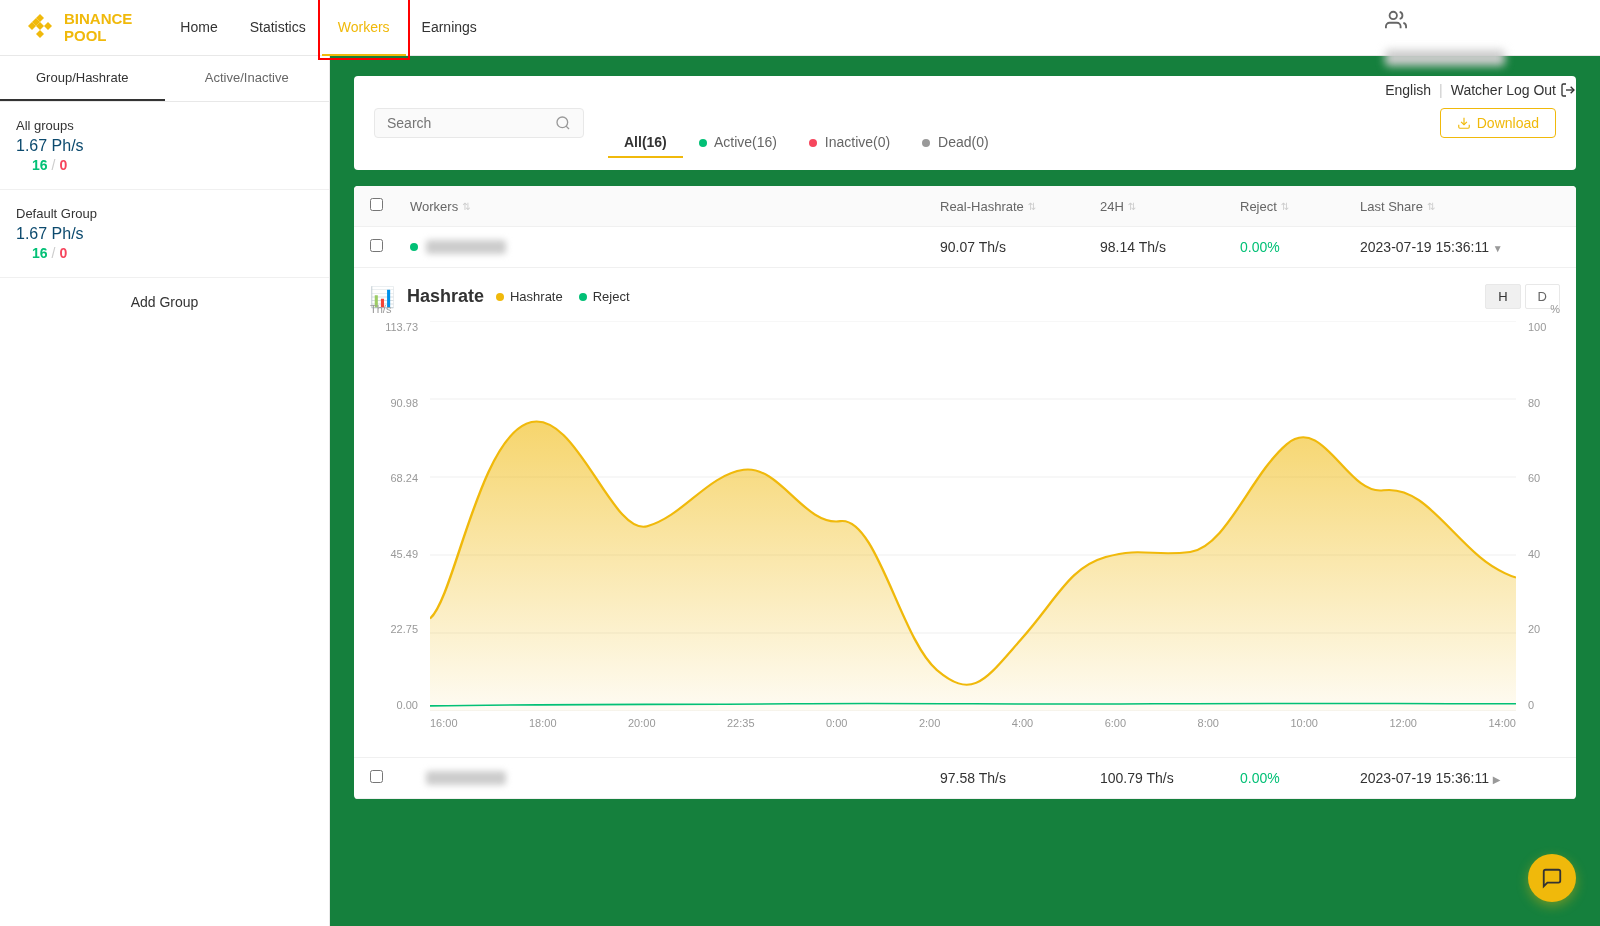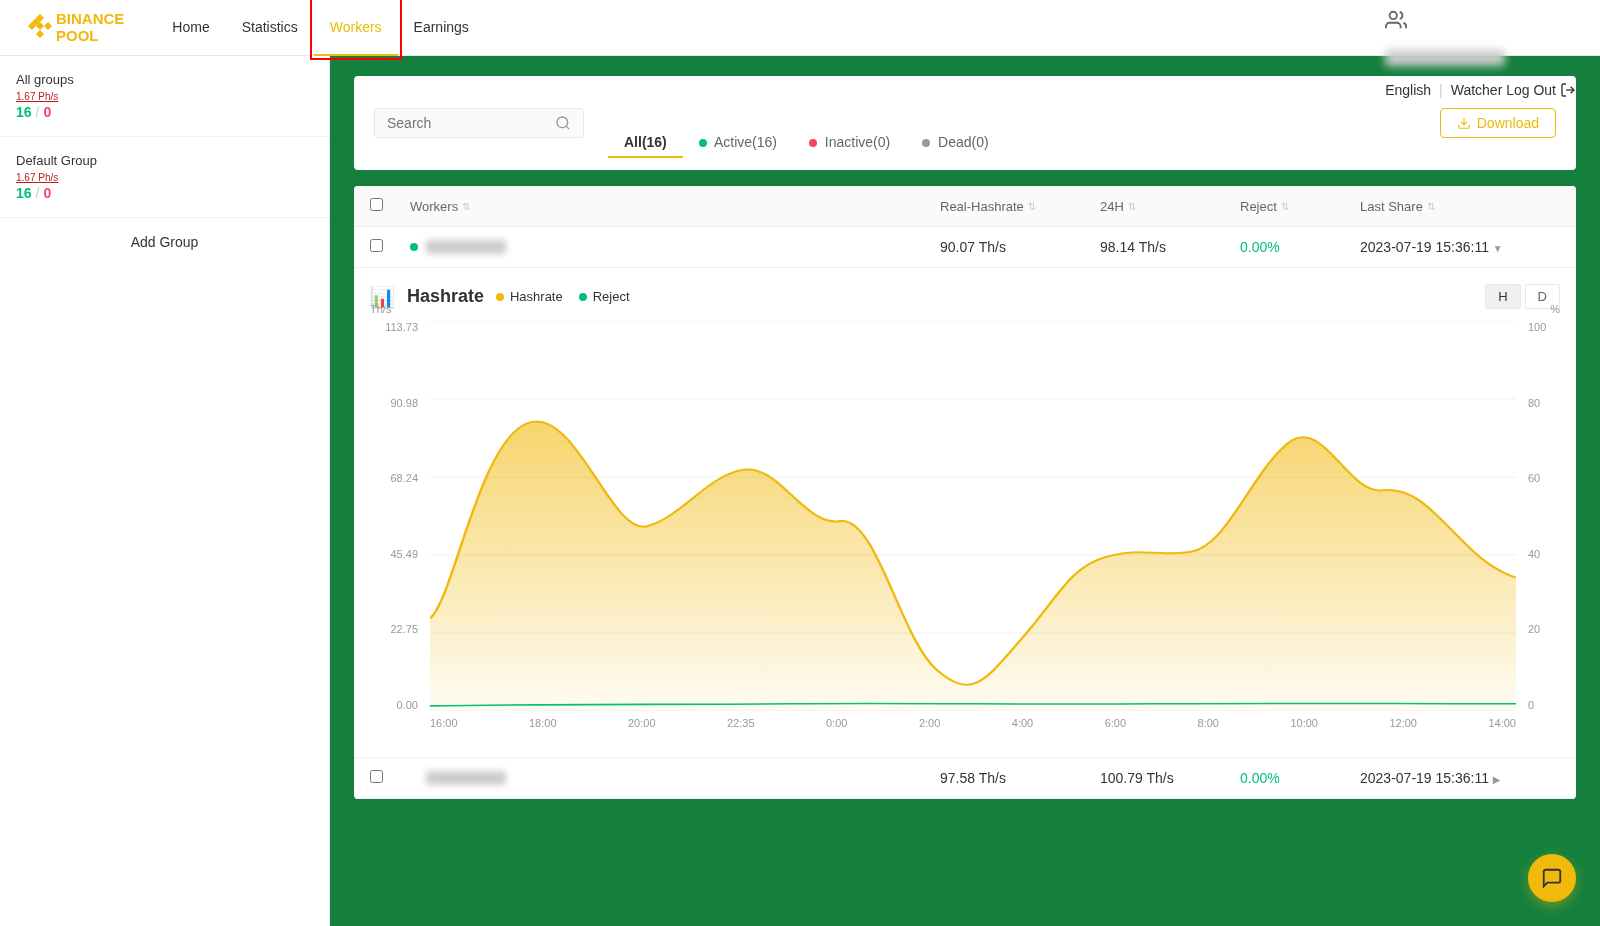--- a/index.html
+++ b/index.html
@@ -1,20 +1,20 @@
 <!DOCTYPE html>
 <html><head>
   <meta charset="utf-8">
   <style>
     * { box-sizing: border-box; margin: 0; padding: 0; }
     body { font-family: -apple-system, BlinkMacSystemFont, 'Segoe UI', sans-serif; background: #f5f5f5; color: #333; font-size: 14px; }
 
     
     .header { display: flex; align-items: center; background: #fff; padding: 0 24px; height: 56px; border-bottom: 1px solid #e8e8e8; position: relative; z-index: 10; }
-    .logo { display: flex; align-items: center; margin-right: 32px; }
+    .logo { display: flex; align-items: center; gap: 8px; margin-right: 32px; }
     .logo-icon { width: 32px; height: 32px; }
     .logo-text { font-weight: 700; font-size: 15px; line-height: 1.1; }
     .logo-text span { color: #F0B90B; display: block; }
     .nav { display: flex; align-items: center; gap: 0; }
     .nav-item { padding: 0 16px; height: 56px; display: flex; align-items: center; cursor: pointer; font-size: 14px; color: #333; text-decoration: none; border-bottom: 2px solid transparent; }
     .nav-item.active { color: #F0B90B; border-bottom: 2px solid #F0B90B; outline: 2px solid red; outline-offset: 2px; }
     .header-right { margin-left: auto; display: flex; align-items: flex-start; gap: 16px; flex-direction: column; }
     .algo-badge { display: flex; align-items: center; gap: 8px; border: 2px solid red; border-radius: 4px; padding: 4px 12px; cursor: pointer; }
     .algo-icon { width: 24px; height: 24px; background: #333; border-radius: 50%; display: flex; align-items: center; justify-content: center; }
     .algo-icon svg { fill: white; }
@@ -28,22 +28,22 @@
     
     .main { display: flex; min-height: calc(926px - 56px); }
 
     
     .sidebar { width: 330px; background: #fff; border-right: 1px solid #e8e8e8; padding: 0; flex-shrink: 0; }
     .sidebar-tabs { display: flex; border-bottom: 1px solid #e8e8e8; }
     .sidebar-tab { flex: 1; padding: 14px 8px; text-align: center; font-size: 13px; color: #666; cursor: pointer; border-bottom: 2px solid transparent; }
     .sidebar-tab.active { color: #333; border-bottom: 2px solid #333; font-weight: 500; }
     .sidebar-group { padding: 16px; border-bottom: 1px solid #f0f0f0; cursor: pointer; }
     .group-name { font-size: 13px; color: #333; margin-bottom: 4px; }
-    .group-hashrate { font-size: 10px; color: #b91c1c; text-decoration: underline; }
-    .group-stats { display: flex; align-items: center; gap: 4px; margin-top: 2px; }
+    .group-hashrate { font-size: 16px; color: #0c4a6e; }
+    .group-stats { display: flex; align-items: center; gap: 4px; margin-top: 2px; margin-left: 16px; }
     .stat-green { color: #02C076; font-weight: 600; }
     .stat-red { color: #F6465D; font-weight: 600; }
     .stat-sep { color: #ccc; }
     .add-group-btn { width: 100%; padding: 16px; text-align: center; font-size: 14px; color: #333; cursor: pointer; border: none; background: none; }
 
     
     .content { flex: 1; padding: 20px 24px; background: #15803d; }
 
     
     .filter-bar { display: flex; align-items: center; gap: 16px; background: #fff; padding: 12px 20px; border-radius: 4px; margin-bottom: 16px; }
@@ -150,20 +150,24 @@
           <line x1="21" y1="12" x2="9" y2="12"></line>
         </svg>
       </div>
     </div>
   </div>
 </header>
 
 <div class="main">
 
   <aside class="sidebar">
+    <div class="sidebar-tabs">
+      <div class="sidebar-tab active">Group/Hashrate</div>
+      <div class="sidebar-tab">Active/Inactive</div>
+    </div>
 
     <div class="sidebar-group">
       <div class="group-name">All groups</div>
       <div class="group-hashrate">1.67 Ph/s</div>
       <div class="group-stats">
         <span class="stat-green">16</span>
         <span class="stat-sep">/</span>
         <span class="stat-red">0</span>
       </div>
     </div>

